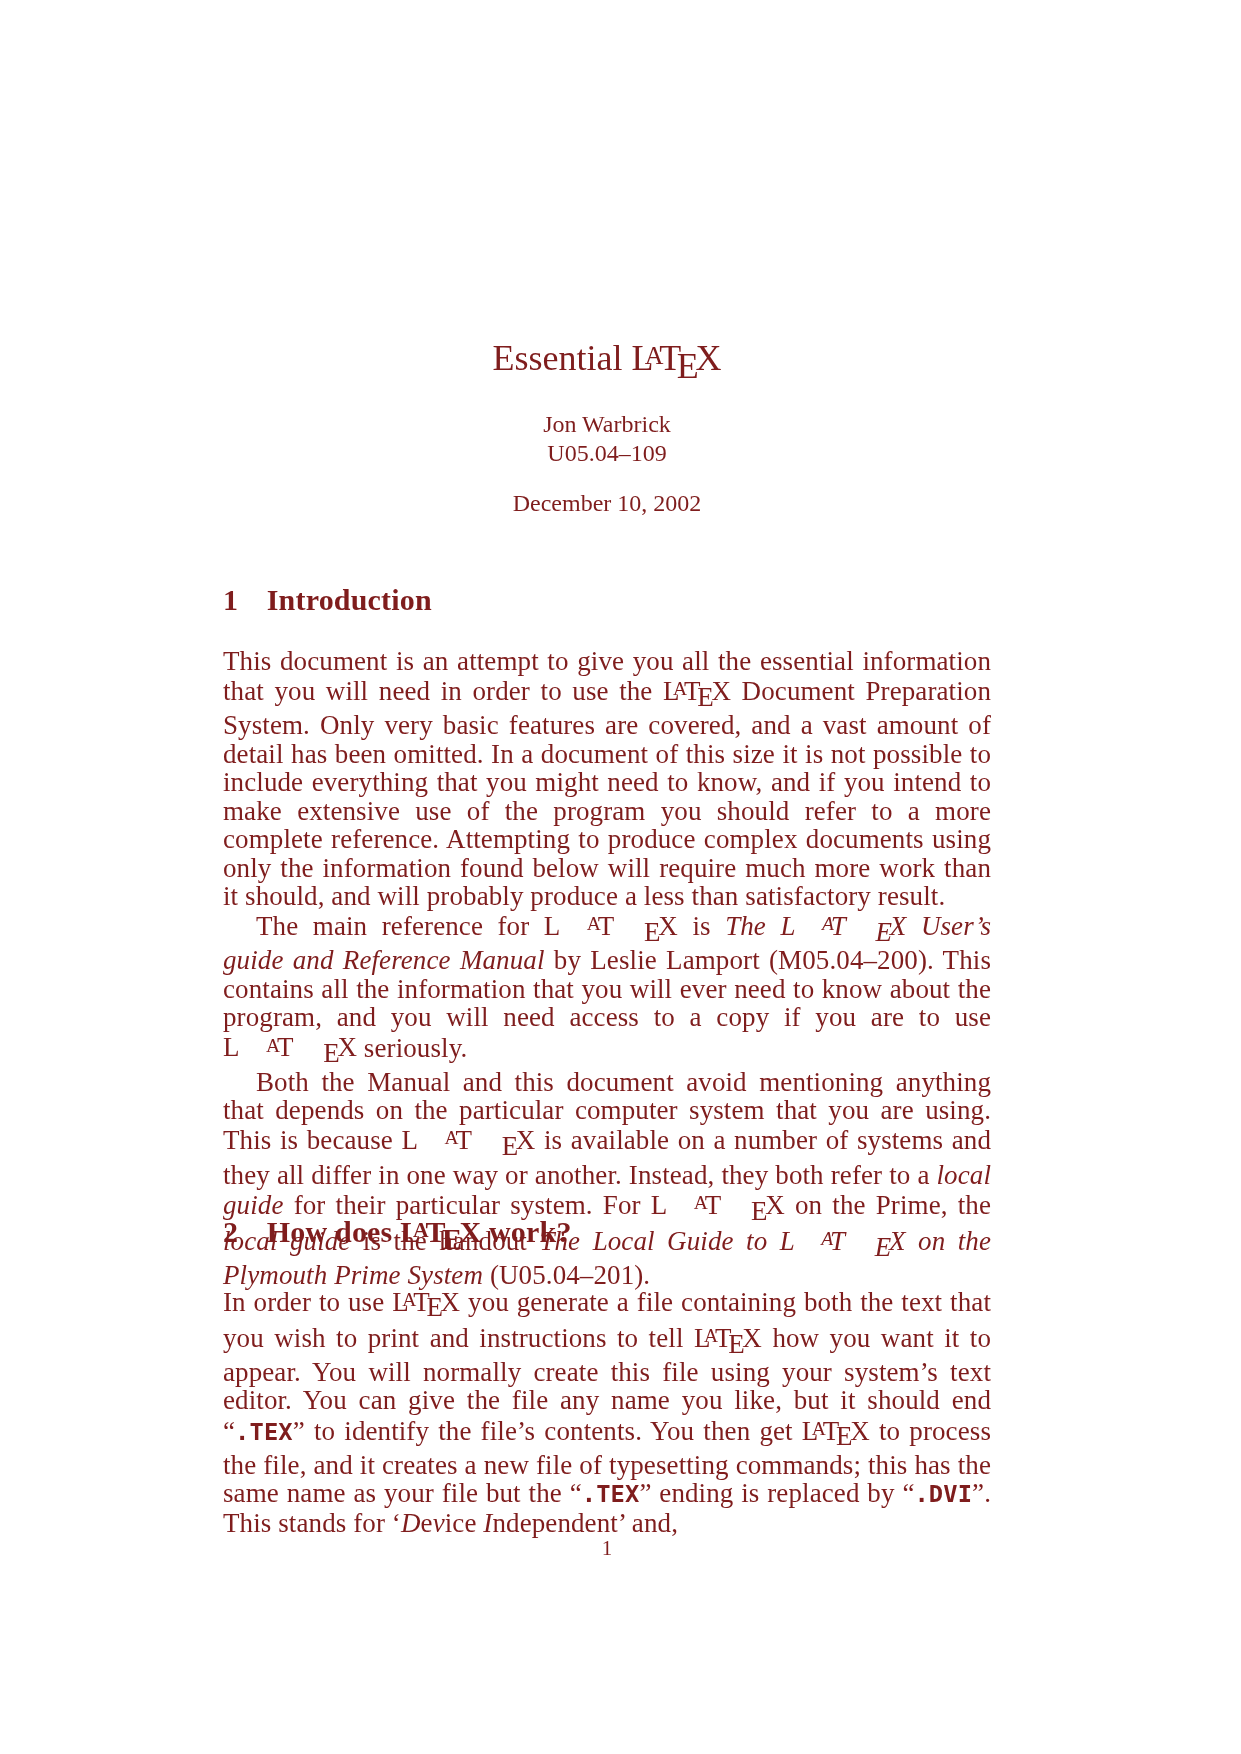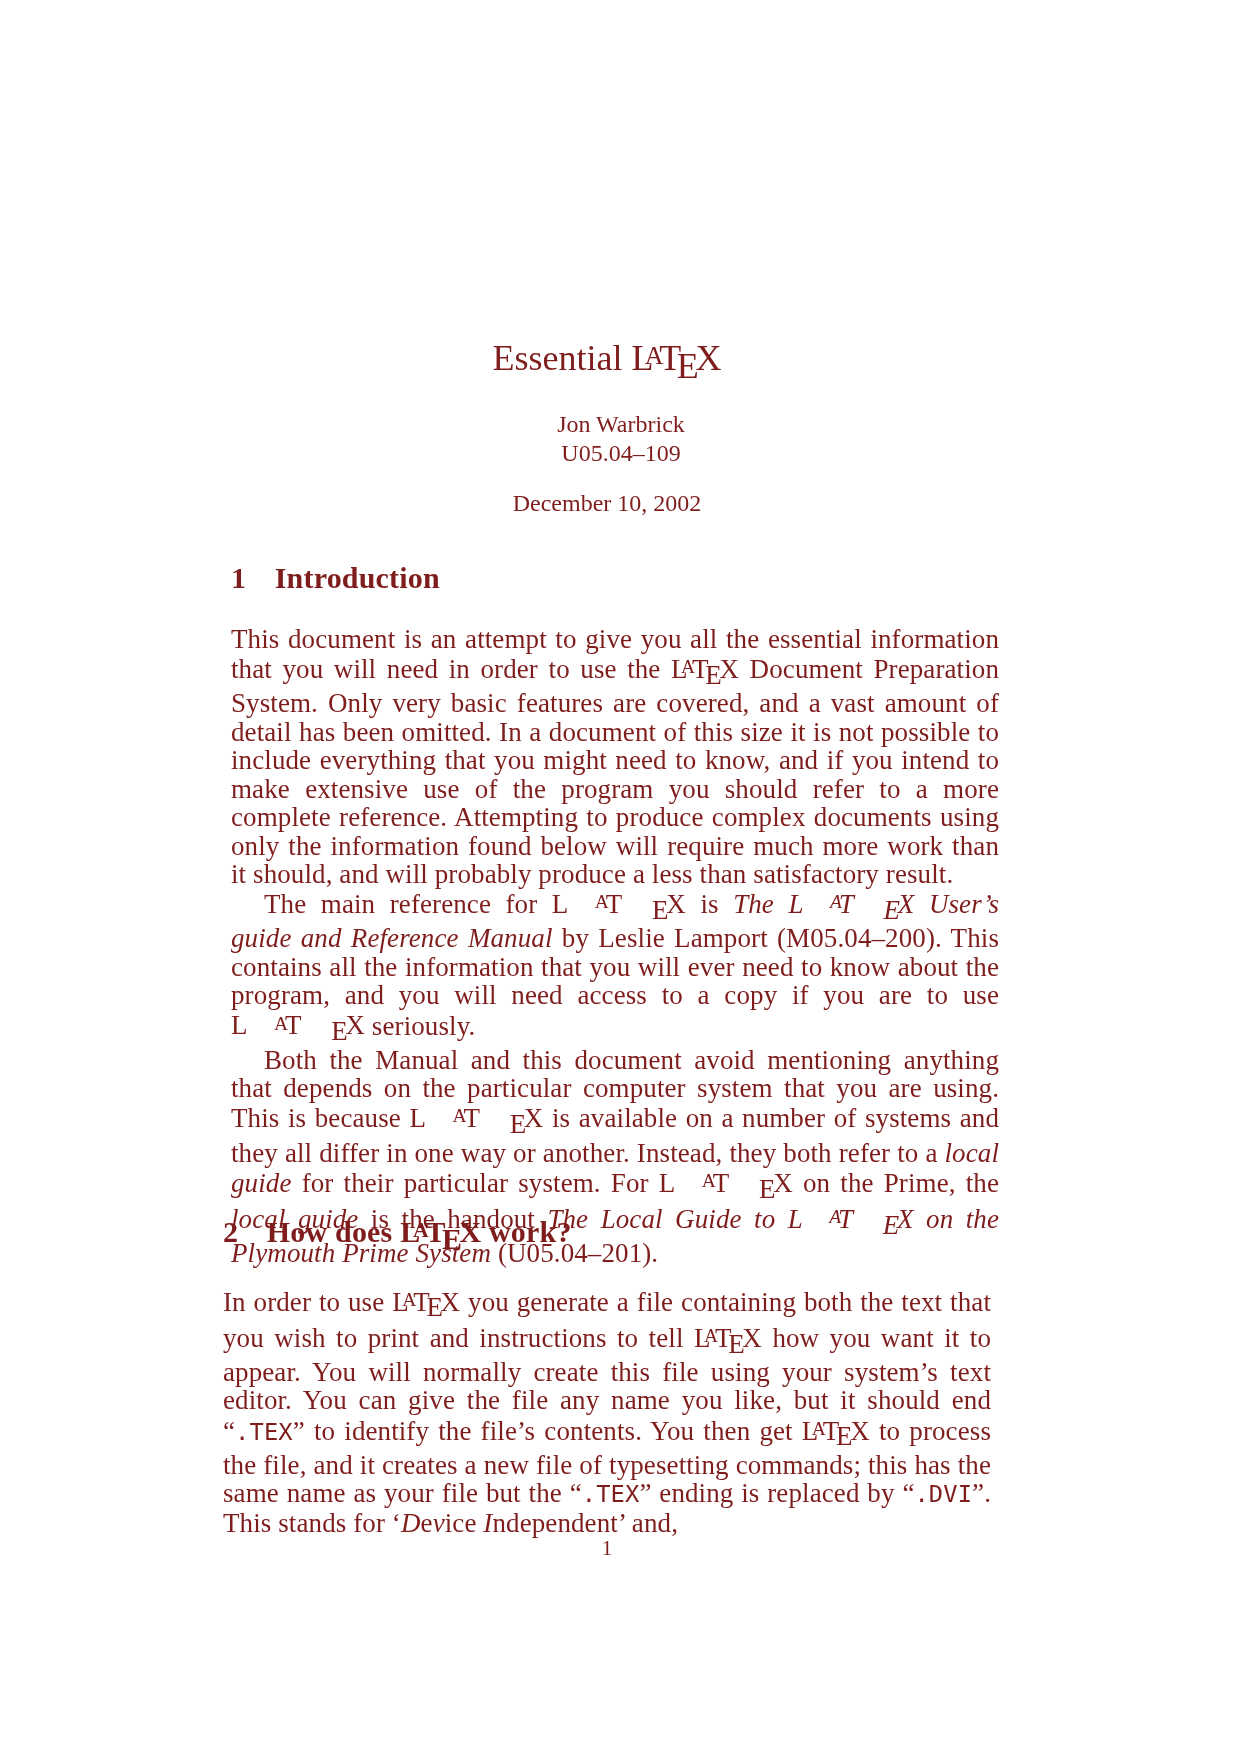--- a/index.html
+++ b/index.html
@@ -12,30 +12,30 @@
     font-family:"Liberation Serif","DejaVu Serif",serif;
     overflow:hidden;
   }
   .column { position:absolute; left:223px; top:0; width:768px; }
 
   .title-block {
     position:absolute; top:338px; left:0; width:100%;
     text-align:center; font-size:36px; line-height:1.15;
   }
   .author-block {
-    position:absolute; top:410px; left:14px; width:100%;
+    position:absolute; top:410px; left:0; width:100%;
     text-align:center; font-size:24px; line-height:29px;
   }
   .date-line {
     position:absolute; top:489px; left:0; width:100%;
     text-align:center; font-size:24px; line-height:29px;
   }
 
   .section { position:absolute; left:0; width:100%; }
-  .section-1 { top:559px;margin-left:8px; }
+  .section-1 { top:581px; }
   .section-2 { top:1211px; }
 
   h2.sec {
     margin:0 0 28px 0;
     font-size:30px; line-height:38px; font-weight:bold;
     letter-spacing:0.2px;
   }
   .sec-num { display:inline-block; margin-right:0.95em; }
 
   .para {
@@ -43,20 +43,21 @@
     font-size:27px; line-height:28.4px;
     text-align:justify;
     letter-spacing:0.1px;
     hyphens:none;
   }
   .para.indent { text-indent:33px; }
 
   .tt {
     font-family:"DejaVu Sans Mono","Liberation Mono",monospace;
     font-size:0.88em;
+    font-weight:bold;
   }
 
   
   .latex-logo { white-space:nowrap; }
   .latex-logo .lx-A {
     display:inline-block;
     font-size:0.72em;
     vertical-align:0.25em;
     margin-left:-0.34em;
     margin-right:-0.16em;

